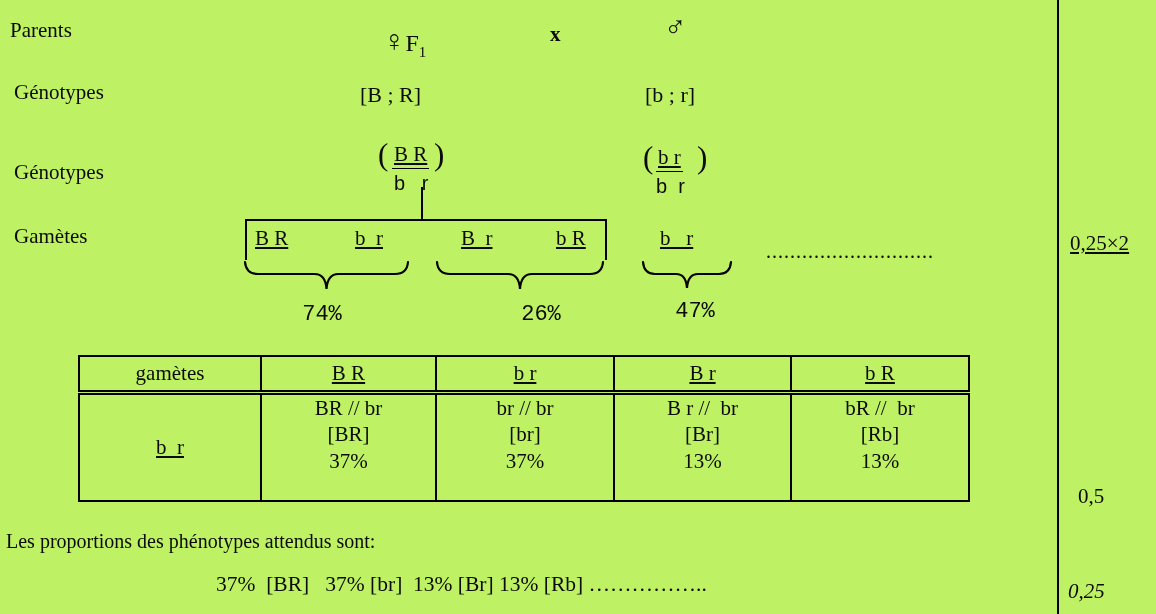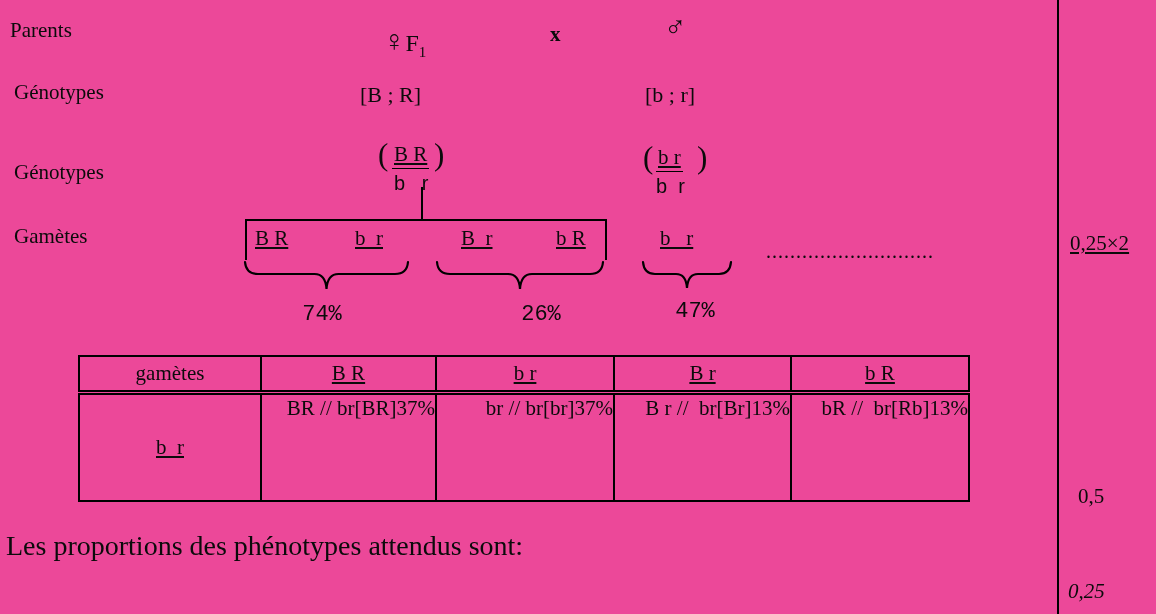--- a/index.html
+++ b/index.html
@@ -1,36 +1,36 @@
 <!DOCTYPE html>
 <html><head>
 <meta charset="utf-8">
 <style>
   html,body{margin:0;padding:0;background:#fff;}
   #page{
-    position:relative;width:1156px;height:614px;background:#ec4899;
+    position:relative;width:1156px;height:614px;background:#bef264;
     font-family:"Liberation Serif", serif;color:#0b0b0b;overflow:hidden;
   }
   .abs{position:absolute;white-space:pre;}
   .sans{font-family:"Liberation Sans", sans-serif;}
   .u{text-decoration:underline;}
   .lbl{font-size:21px;}
   .rule-v{position:absolute;width:2px;background:#000;}
   .conn{position:absolute;width:2px;background:#000;}
   .gbox{position:absolute;border-top:2px solid #000;border-left:2px solid #000;border-right:2px solid #000;}
   .paren{font-size:31px;line-height:1;}
   .frac-num{display:inline-block;text-decoration:underline;border-bottom:1.5px solid #000;padding:0 2px 1px 2px;font-size:21px;}
   .frac-den{font-size:20px;}
   .pct{font-family:Liberation Mono, monospace;font-size:22px;}
   .margin-mark{font-size:21px;}
   
   table.cross{position:absolute;left:78px;top:355px;border-collapse:collapse;table-layout:fixed;width:890px;height:138px;}
   table.cross td{border:2px solid #000;text-align:center;vertical-align:middle;font-size:21px;padding:0;}
   table.cross tr.hdr td{border-bottom:5px double #000;height:33px;}
-  .cell-stack{display:flex;flex-direction:row;justify-content:flex-end;height:100%;padding:4px 0;}
+  .cell-stack{display:flex;flex-direction:column;justify-content:flex-start;height:100%;padding:4px 0;}
   .cell-stack span{line-height:1.25;}
   svg.brace{position:absolute;overflow:visible;}
 </style>
 </head>
 <body>
 
 <div id="page">
 
   <div class="rule-v" style="left:1057px;top:0;height:614px;"></div>
 
@@ -127,16 +127,17 @@
         <span>[Rb]</span>
         <span>13%</span>
             </div>
           </td>
     </tr>
   </tbody>
     </table>
 
   <div class="abs margin-mark" style="left:1078px;top:484px;">0,5</div>
 
-  <div class="abs" style="left:6px;top:530px;font-size:28px;text-align:right;">Les proportions des phénotypes attendus sont:</div>
+  <div class="abs" style="left:6px;top:530px;font-size:20px;text-align:right;">Les proportions des phénotypes attendus sont:</div>
+  <div class="abs" style="left:216px;top:572px;font-size:21.5px;">37%&nbsp; [BR]&nbsp;&nbsp; 37% [br]&nbsp; 13% [Br]&nbsp;13% [Rb] ……………..</div>
   <div class="abs margin-mark" style="left:1068px;top:579px;font-style:italic;">0,25</div>
 
 </div>
 
 </body></html>

